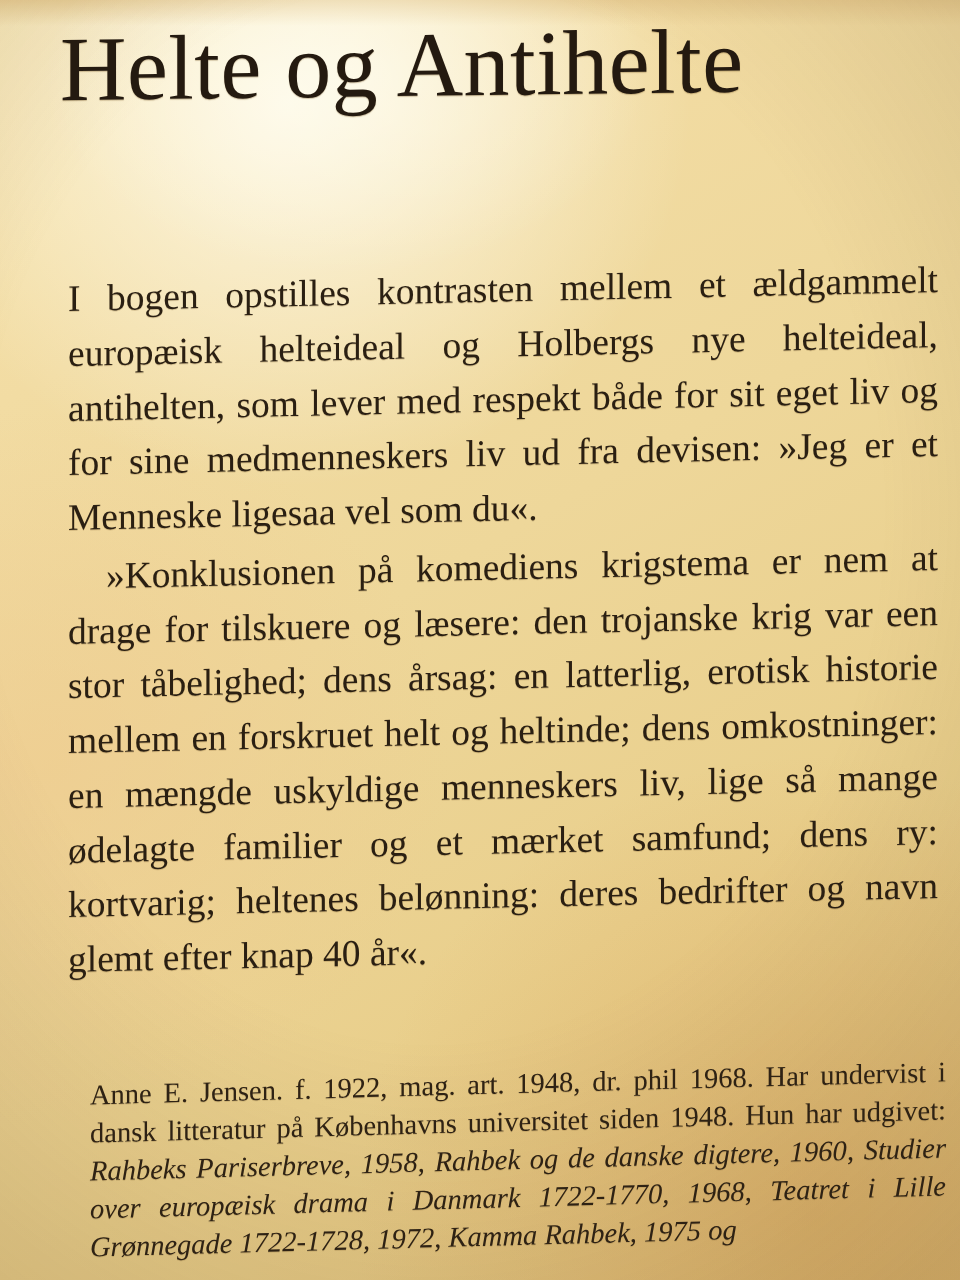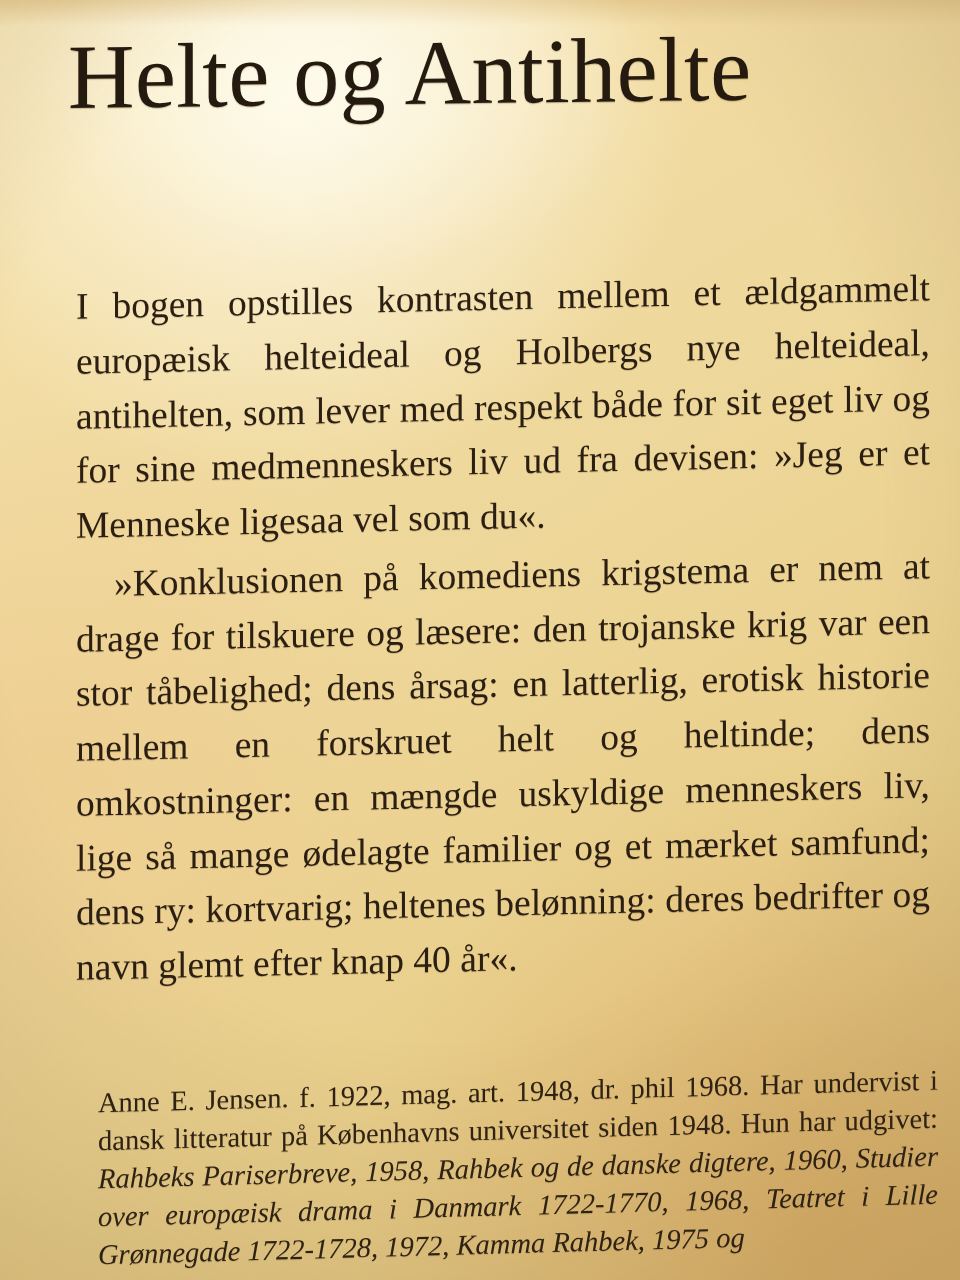--- a/index.html
+++ b/index.html
@@ -47,21 +47,21 @@
     position: absolute;
     left: 0; top: 0; right: 0;
     height: 26px;
     background: linear-gradient(180deg, rgba(226,196,136,0.75) 0%, rgba(226,196,136,0) 100%);
     pointer-events: none;
   }
 
   #content {
     position: relative;
     z-index: 2;
-    padding: 8px;
+    padding: 0;
   }
 
   .title {
     margin: 0;
     padding: 16px 0 0 60px;
     font-family: "Liberation Serif", serif;
     font-weight: 400;
     font-size: 92px;
     line-height: 1.05;
     letter-spacing: 0.5px;

